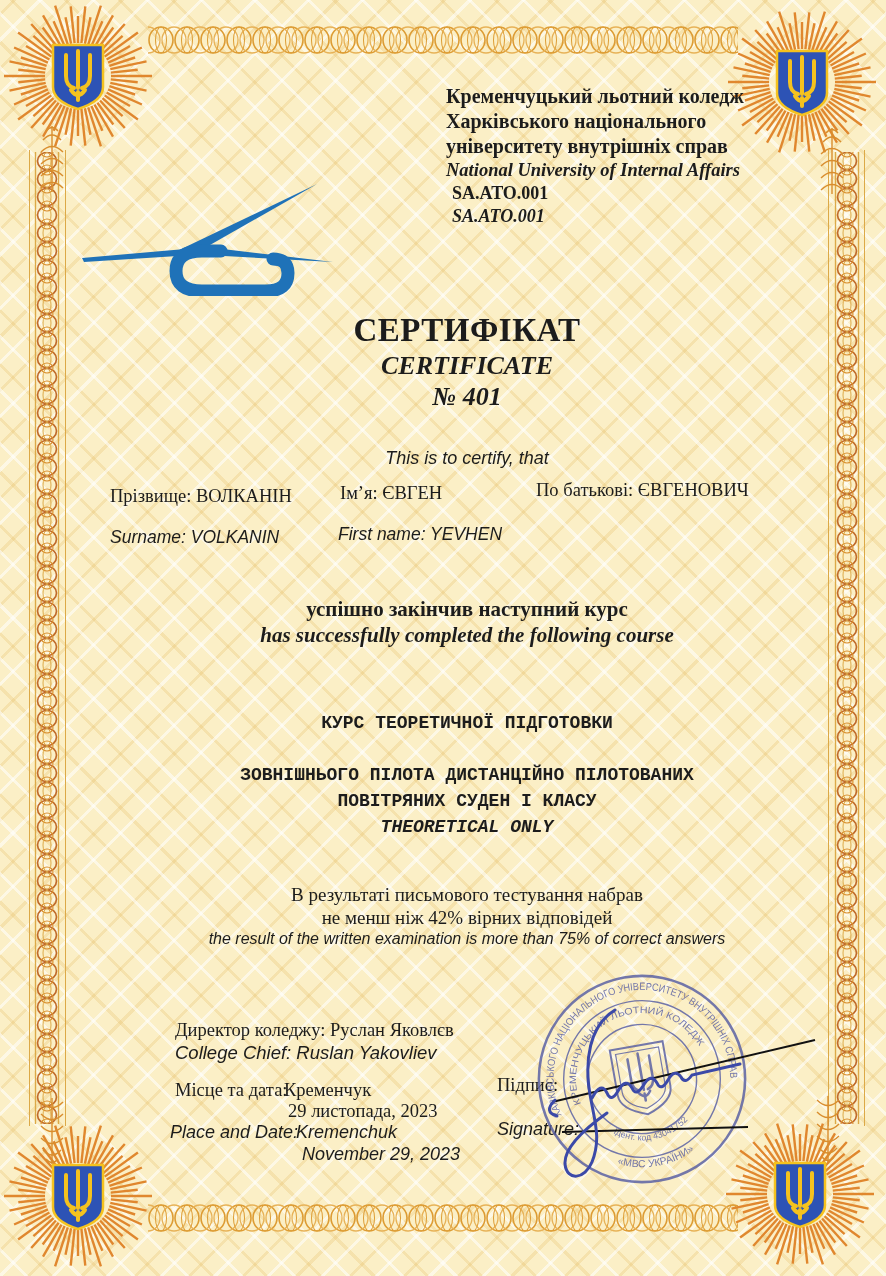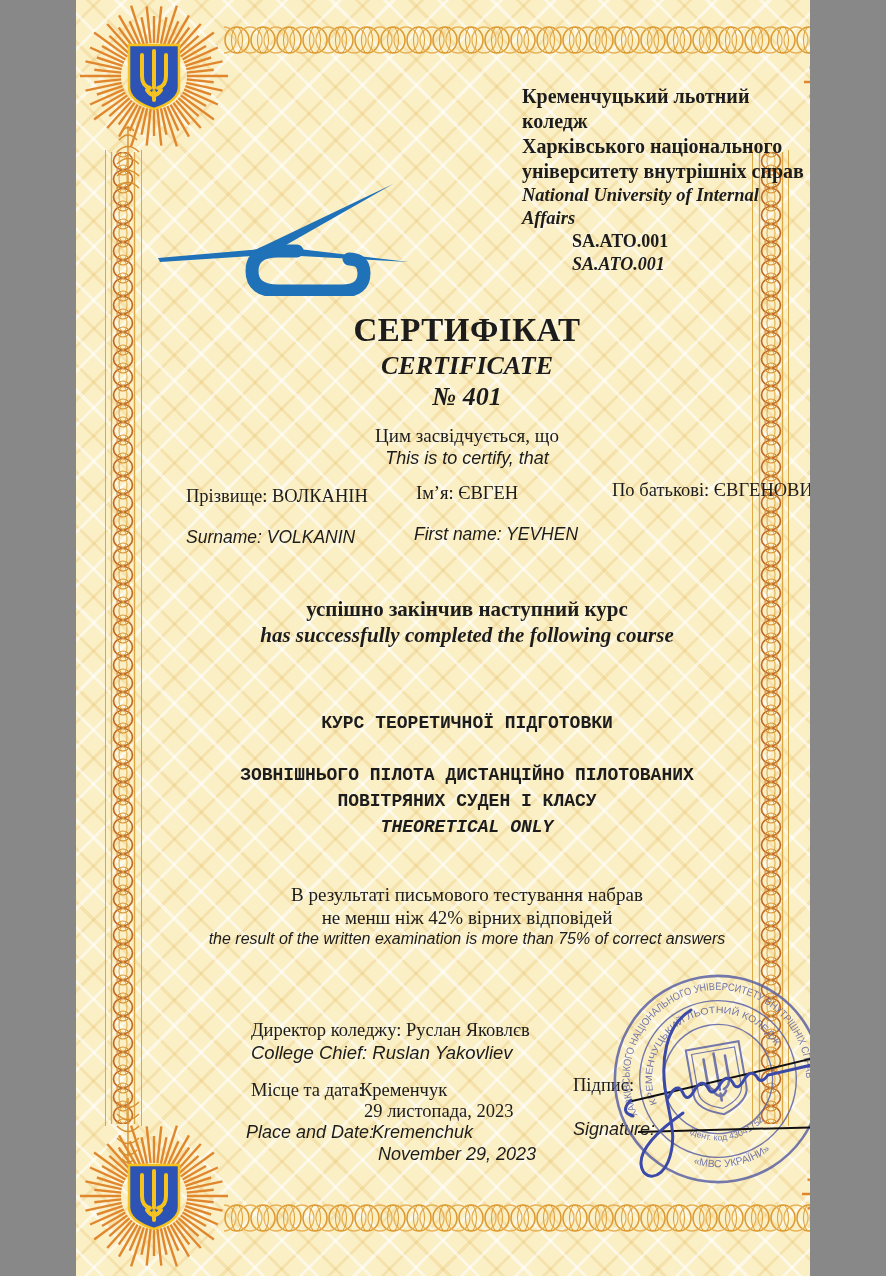--- a/index.html
+++ b/index.html
@@ -1,37 +1,37 @@
 <!DOCTYPE html>
 <html><head>
 <meta charset="utf-8">
 <style>
   html,body { margin:0; padding:0; background:#888; }
   .page {
-    position:relative; width:734px; height:1276px; margin:0 auto;
+    position:relative; width:886px; height:1276px; margin:0 auto;
     background:#fbefc6; overflow:hidden;
     font-family:"Liberation Serif","DejaVu Serif",serif; color:#1c1c1c;
   }
   
   .page::before {
     content:""; position:absolute; inset:0; z-index:0; pointer-events:none;
     background-image:
       repeating-linear-gradient(45deg,  rgba(255,255,255,0) 0 17px, rgba(255,255,255,.55) 17px 20px, rgba(255,255,255,0) 20px 38px),
       repeating-linear-gradient(-45deg, rgba(255,255,255,0) 0 17px, rgba(255,255,255,.55) 17px 20px, rgba(255,255,255,0) 20px 38px),
       repeating-linear-gradient(45deg,  rgba(228,186,95,0) 0 35px,  rgba(228,186,95,.25) 35px 38px),
       repeating-linear-gradient(-45deg, rgba(228,186,95,0) 0 35px,  rgba(228,186,95,.25) 35px 38px);
   }
   .t  { position:absolute; white-space:nowrap; z-index:2; }
   .ct { left:0; right:0; text-align:center;margin-left:48px; }
   .sb { font-weight:bold; }
   .si { font-style:italic; }
   .sans-i { font-family:"Liberation Sans","DejaVu Sans",sans-serif; font-style:italic; }
   .hdr-uk { font-size:20px; font-weight:bold; line-height:25px; }
   .hdr-en { font-size:18.5px; font-weight:bold; font-style:italic; line-height:23px; }
-  .hdr-code { font-size:18px; font-weight:bold; line-height:23px;margin-left:44px; }
+  .hdr-code { font-size:18px; font-weight:bold; line-height:23px; }
   .title-uk { font-size:33px; letter-spacing:.5px; }
   .title-en { font-size:26px; }
   .names { font-size:18.5px; }
   .names-en { font-size:17.5px; }
   .course { font-size:18px; font-weight:bold; line-height:26px;font-family:Liberation Mono, monospace; }
   .chain-strip, .ornament, .emblem, .logo, .stamp, .sigover { position:absolute; }
   .chain-strip { z-index:1; } .emblem { z-index:1; } .ornament { z-index:1; }
   .logo { z-index:2; } .stamp { z-index:3; opacity:.82; } .sigover { z-index:4; }
   .side-line { position:absolute; top:150px; bottom:150px; width:0; border-left:1px solid #dca947; z-index:1; }
 </style>
@@ -432,21 +432,20 @@
       <polygon points="237,6 95,74 130,67"></polygon>
       <polygon points="2,80 128,69 129,76 4,84"></polygon>
       <polygon points="126,69 253,84 126,77"></polygon>
     </g>
     <path d="M141,73 L122,73 Q96,73 96,93 Q96,113 122,113 L186,113 Q208,113 208,95 Q208,81 193,81" fill="none" stroke="#1f72b8" stroke-width="13" stroke-linecap="round" stroke-linejoin="round"></path>
   </svg>
 
   <div class="t ct sb title-uk" style="top:312px">СЕРТИФІКАТ</div>
   <div class="t ct sb si title-en" style="top:351px">CERTIFICATE</div>
   <div class="t ct sb si title-en" style="top:382px">№ 401</div>
-  <div class="t ct" style="top:425px;font-size:19px">Цим засвідчується, що</div>
   <div class="t ct sans-i" style="top:448px;font-size:18px">This is to certify, that</div>
 
   <div class="t names" style="left:110px;top:486px">Прізвище: ВОЛКАНІН</div>
   <div class="t names" style="left:340px;top:483px">Ім’я: ЄВГЕН</div>
   <div class="t names" style="left:536px;top:480px">По батькові: ЄВГЕНОВИЧ</div>
   <div class="t names-en sans-i" style="left:110px;top:527px">Surname: VOLKANIN</div>
   <div class="t names-en sans-i" style="left:338px;top:524px">First name: YEVHEN</div>
 
   <div class="t ct sb" style="top:597px;font-size:21px">успішно закінчив наступний курс</div>
   <div class="t ct sb si" style="top:623px;font-size:21px">has successfully completed the following course</div>

